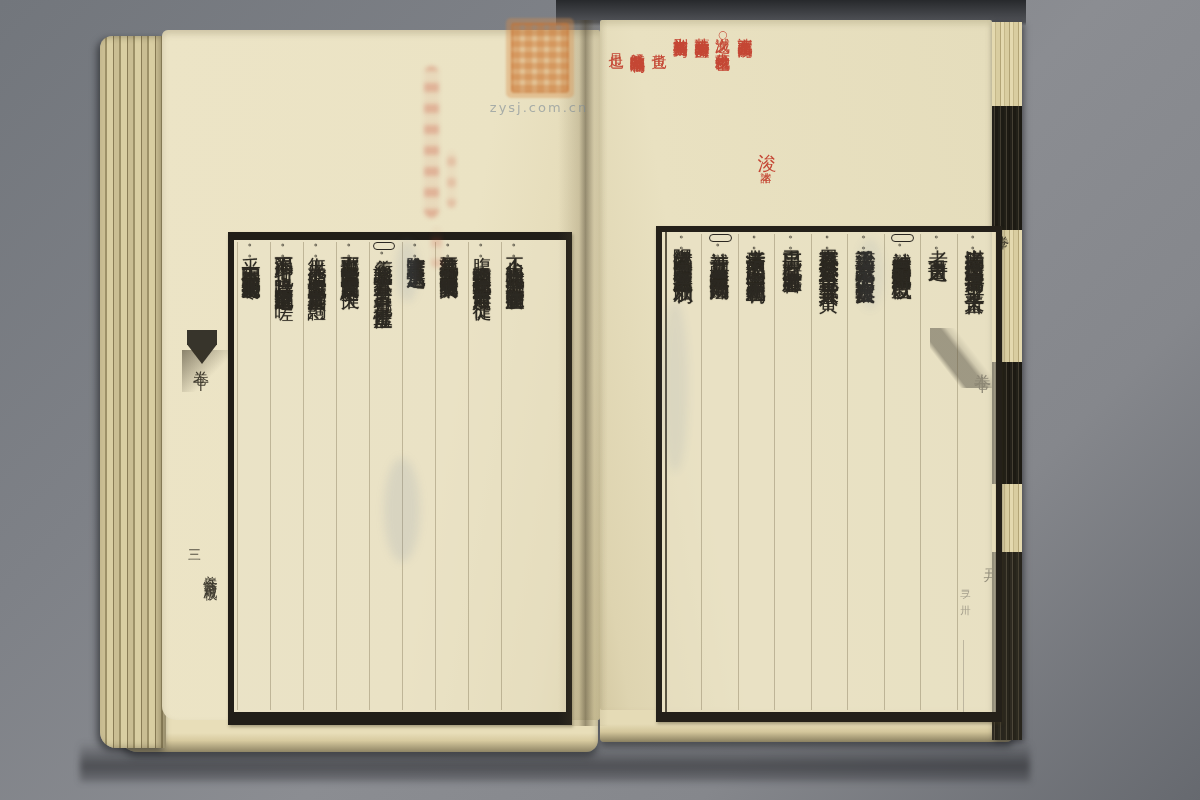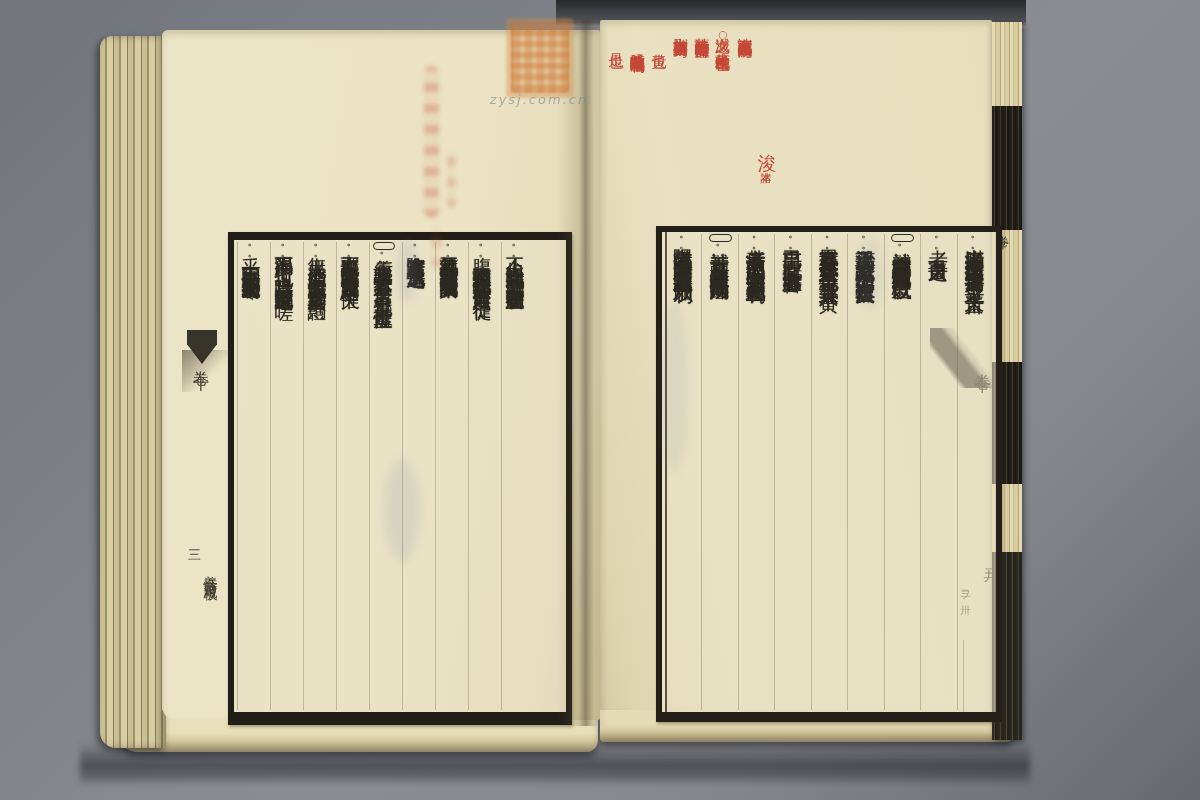--- a/index.html
+++ b/index.html
@@ -92,23 +92,23 @@
     font-size:14px;color:#2b2720;}
   .pencil{left:959px;top:582px;z-index:4;writing-mode:vertical-rl;text-orientation:upright;
     font-size:10.5px;color:#4f4b44;letter-spacing:1px;}
   .pencil-line{left:963px;top:640px;width:1px;height:74px;z-index:4;background:rgba(72,67,58,.6);}
   
   .seal{left:506px;top:18px;width:68px;height:80px;z-index:6;border-radius:5px;
     background:rgba(215,139,71,.38);filter:blur(1.1px);}
   .seal::before{content:"";position:absolute;inset:5px;border:2px solid rgba(198,112,48,.4);border-radius:3px;
     background:repeating-linear-gradient(0deg,rgba(202,118,52,.35) 0 6px,transparent 6px 11px),
                repeating-linear-gradient(90deg,rgba(202,118,52,.3) 0 7px,transparent 7px 12px);}
-  .watermark{left:466px;top:92px;width:146px;z-index:6;text-align:center;
+  .watermark{left:466px;top:100px;width:146px;z-index:6;text-align:center;
     font-family:"DejaVu Sans","Liberation Sans",sans-serif;
-    font-size:13px;letter-spacing:2px;color:rgba(122,136,150,.6);font-style:italic;}
+    font-size:13px;letter-spacing:2px;color:rgba(122,136,150,.6);}
   .bleed{z-index:5;filter:blur(2.2px);border-radius:8px;
     background:repeating-linear-gradient(0deg,rgba(198,68,48,.3) 0 9px,rgba(198,68,48,.06) 9px 21px);}
   .bleed1{left:424px;top:66px;width:15px;height:152px;}
   .bleed2{left:447px;top:150px;width:9px;height:58px;opacity:.7;}
   .bleed3{left:431px;top:226px;width:11px;height:42px;opacity:.6;}
   .smudge{z-index:5;background:rgba(100,120,160,.13);filter:blur(4px);border-radius:50%;}
   .sm1{left:384px;top:458px;width:36px;height:104px;}
   .sm2{left:396px;top:240px;width:22px;height:62px;}
   .sm3{left:662px;top:300px;width:26px;height:172px;opacity:.8;}
   .sm4{left:856px;top:238px;width:28px;height:72px;opacity:.7;}

